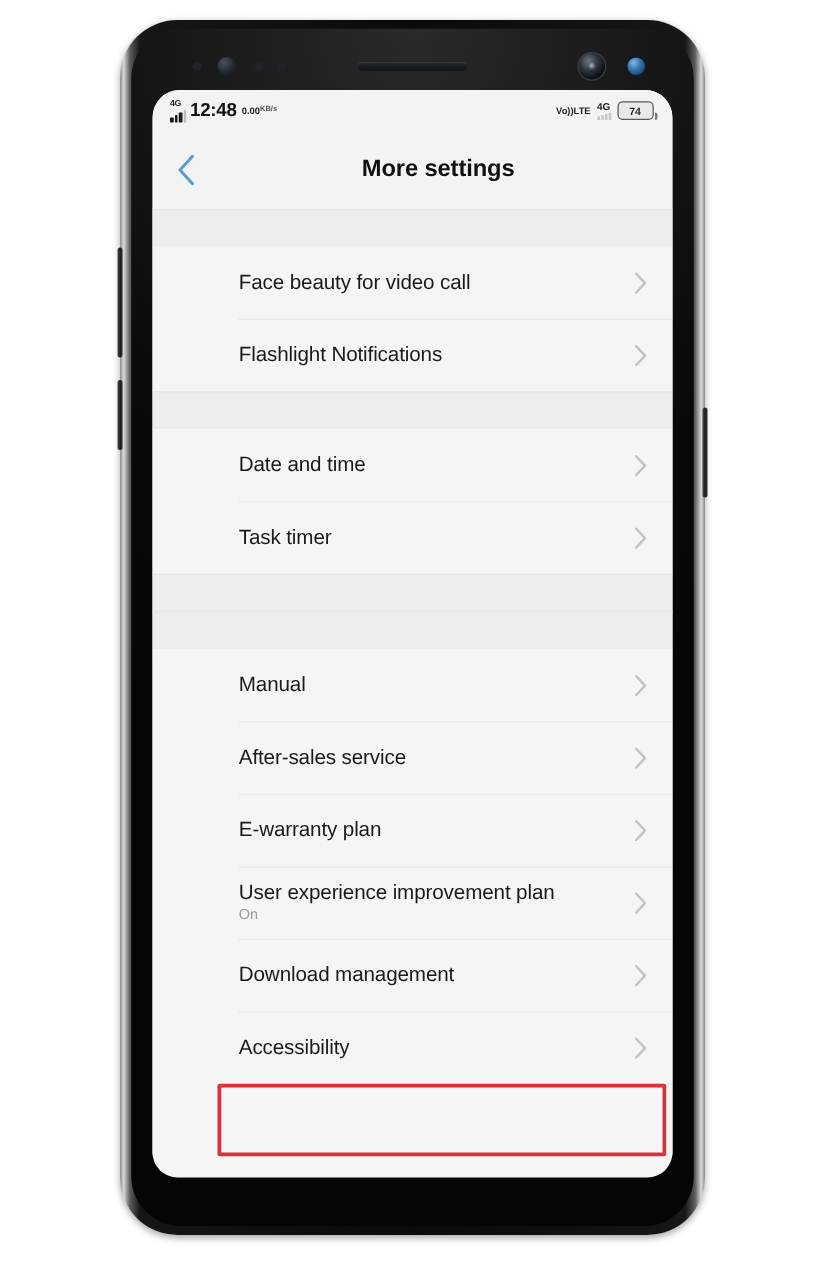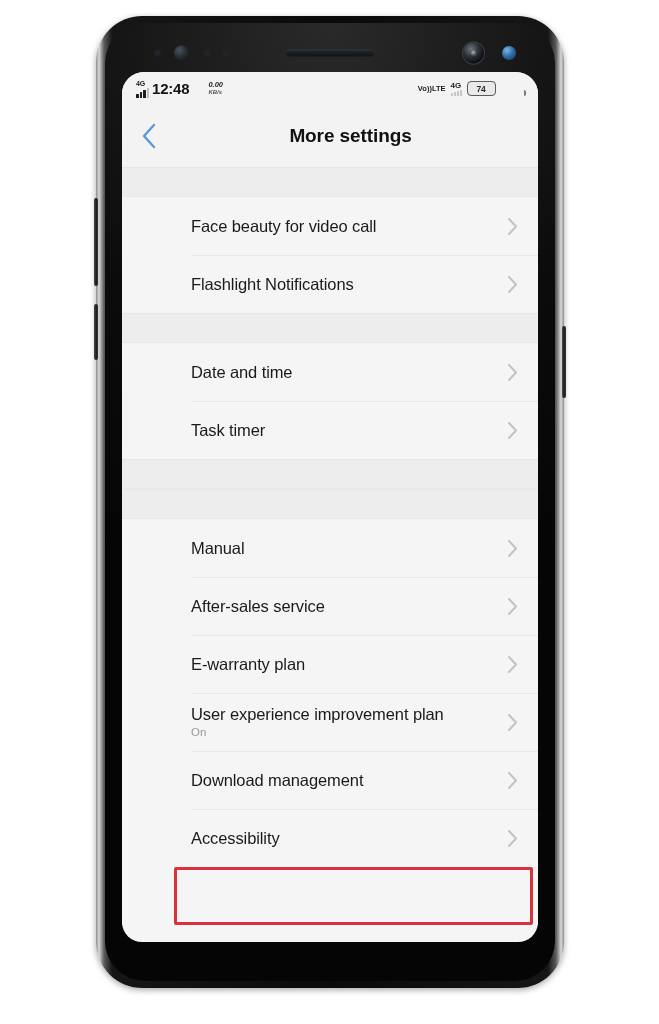--- a/index.html
+++ b/index.html
@@ -155,27 +155,25 @@
   .signal-bars i:nth-child(1) { height: 4px; }
   .signal-bars i:nth-child(2) { height: 6px; }
   .signal-bars i:nth-child(3) { height: 8px; }
   .signal-bars i:nth-child(4) { height: 10px; background: #bdbdbd; }
 
   #status-time {
     font-size: 15px;
     font-weight: bold;
     color: #141414;
     letter-spacing: -.2px;
-    margin-right: 19px;
+    margin-right: 4px;
   }
   .netspeed {
     display: flex;
-    flex-direction: column;
     line-height: 1.05;
-    font-style: italic;
   }
   .netspeed-val { font-size: 7.5px; font-weight: bold; color: #1c1c1c; }
   .netspeed-unit { font-size: 6px; font-weight: bold; color: #555; }
 
   .volte-block {
     display: flex;
     flex-direction: row;
     line-height: 1.05;
     margin-right: 5px;
   }
@@ -191,21 +189,20 @@
   .lte-gen { font-size: 8px; font-weight: bold; color: #1c1c1c; }
   .lte-bars { display: flex; align-items: flex-end; gap: 1px; height: 6px; }
   .lte-bars i { display:block; width: 2px; background: #c6c6c6; border-radius:.5px; }
   .lte-bars i:nth-child(1){height:3px;} .lte-bars i:nth-child(2){height:4px;}
   .lte-bars i:nth-child(3){height:5px;} .lte-bars i:nth-child(4){height:6px;}
 
   #battery-indicator {
     position: relative;
     display: flex;
     align-items: flex-end;
-    gap: 27px;
   }
   .battery-body {
     width: 27px; height: 13px;
     border: 1.5px solid #5a5a5a;
     border-radius: 4px;
     display: flex;
     align-items: center;
     justify-content: center;
     background: #e9e9e9;
   }

